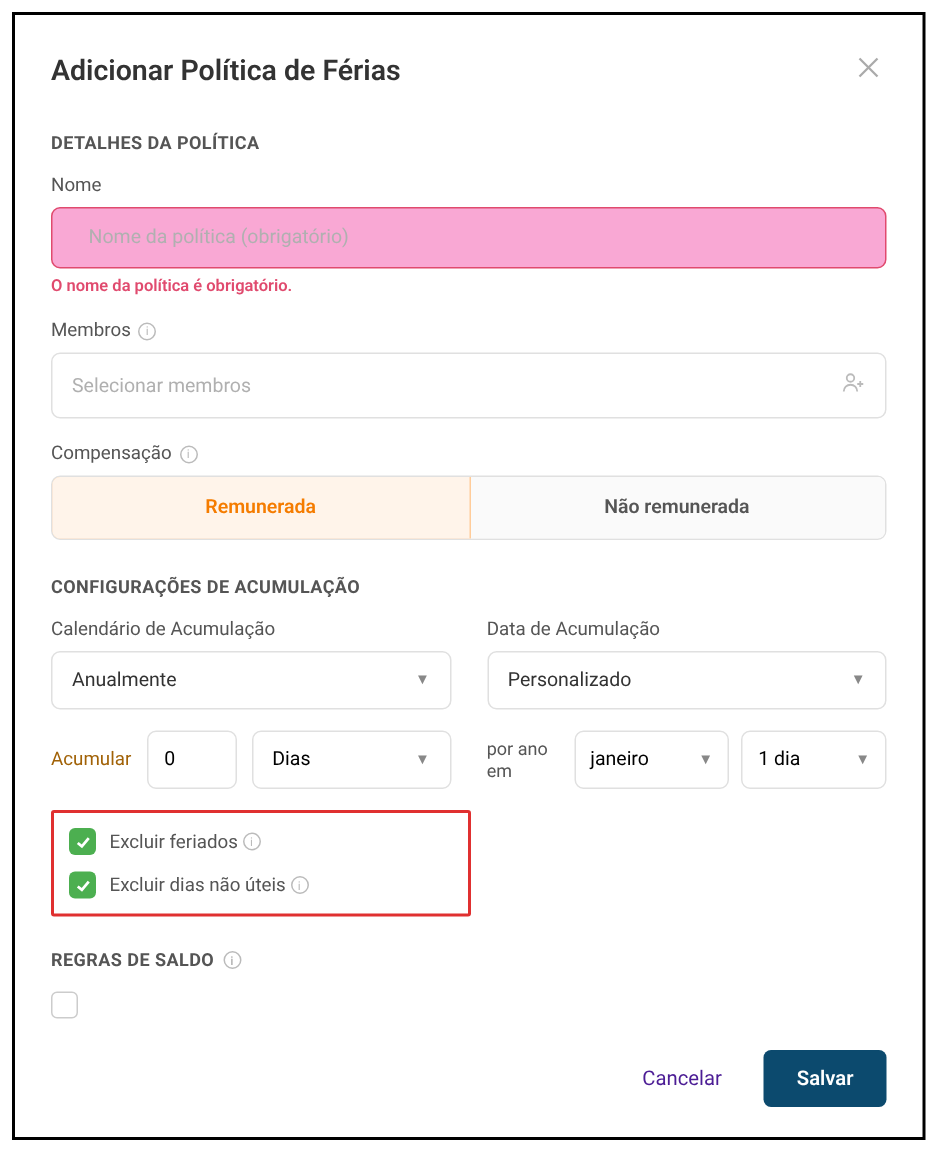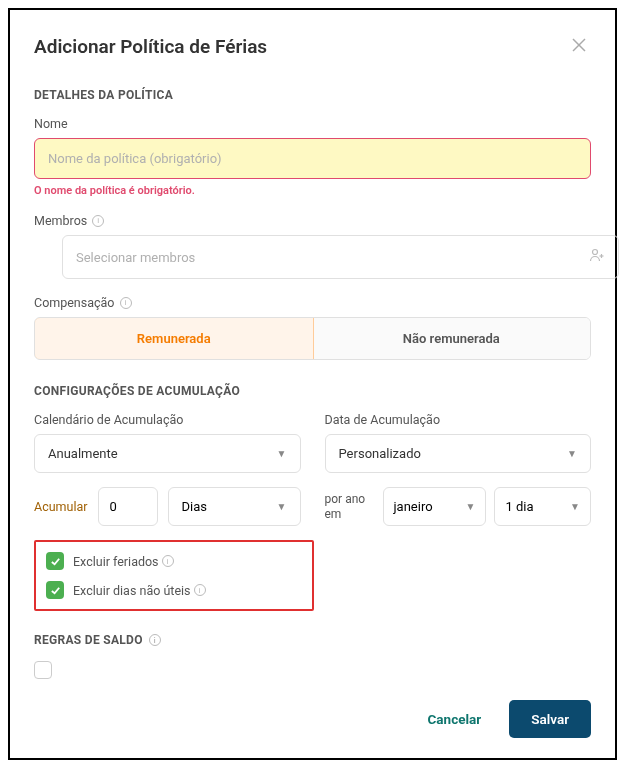--- a/index.html
+++ b/index.html
@@ -58,26 +58,26 @@
       height: 12px;
       border: 1px solid #bbb;
       border-radius: 50%;
       align-items: center;
       justify-content: center;
       font-size: 8px;
       color: #bbb;
     }
     .text-input {
       width: 100%;
-      padding: 12px 13px;
+      padding: 12px 24px;
       border: 1px solid #e0e0e0;
       border-radius: 6px;
       font-size: 13px;
       color: #333;
-      background: #fef9c3;
+      background: #f9a8d4;
     }
     .text-input::placeholder {
       color: #b0b0b0;
     }
     .text-input.error {
       border: 1px solid #e04a6e;
     }
     .error-msg {
       color: #e04a6e;
       font-size: 11px;
@@ -91,21 +91,20 @@
       width: 100%;
       padding: 12px 13px;
       border: 1px solid #e0e0e0;
       border-radius: 6px;
       font-size: 13px;
       color: #b0b0b0;
       display: flex;
       justify-content: space-between;
       align-items: center;
       cursor: pointer;
-      margin-left: 28px;
     }
     .add-member-icon {
       color: #bbb;
       font-size: 15px;
     }
     .toggle-group {
       display: flex;
       border: 1px solid #e0e0e0;
       border-radius: 6px;
       overflow: hidden;
@@ -251,23 +250,23 @@
     }
     .footer {
       position: absolute;
       bottom: 20px;
       right: 24px;
       display: flex;
       gap: 14px;
       align-items: center;
     }
     .btn-cancel {
-      color: #0f766e;
+      color: #4c1d95;
       font-size: 13.5px;
-      font-weight: 700;
+      font-weight: 400;
       cursor: pointer;
       padding: 10px 14px;
     }
     .btn-save {
       background: #0c4a6e;
       color: #fff;
       font-size: 13.5px;
       font-weight: 600;
       padding: 11px 22px;
       border-radius: 5px;

